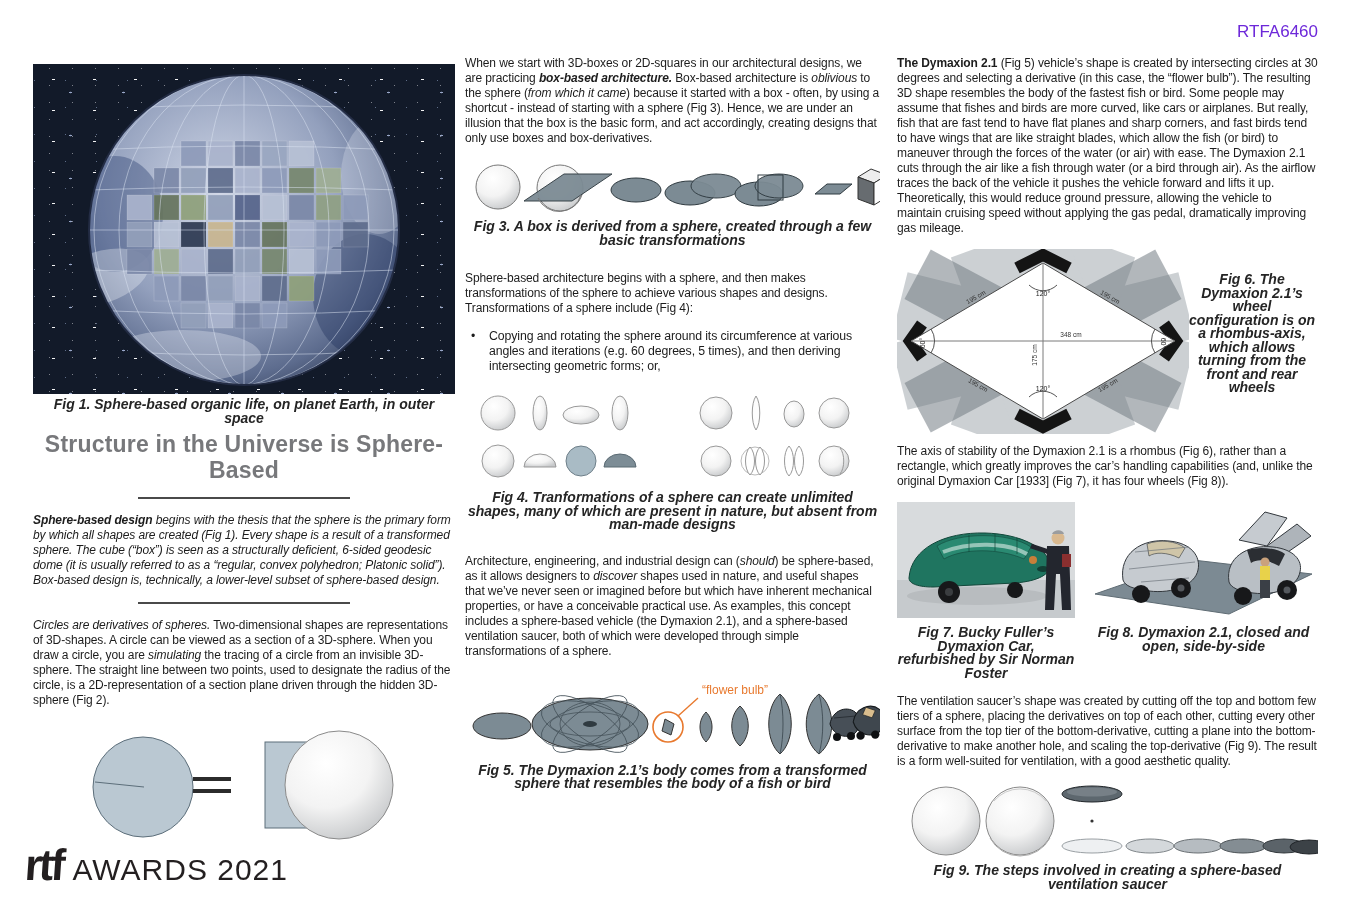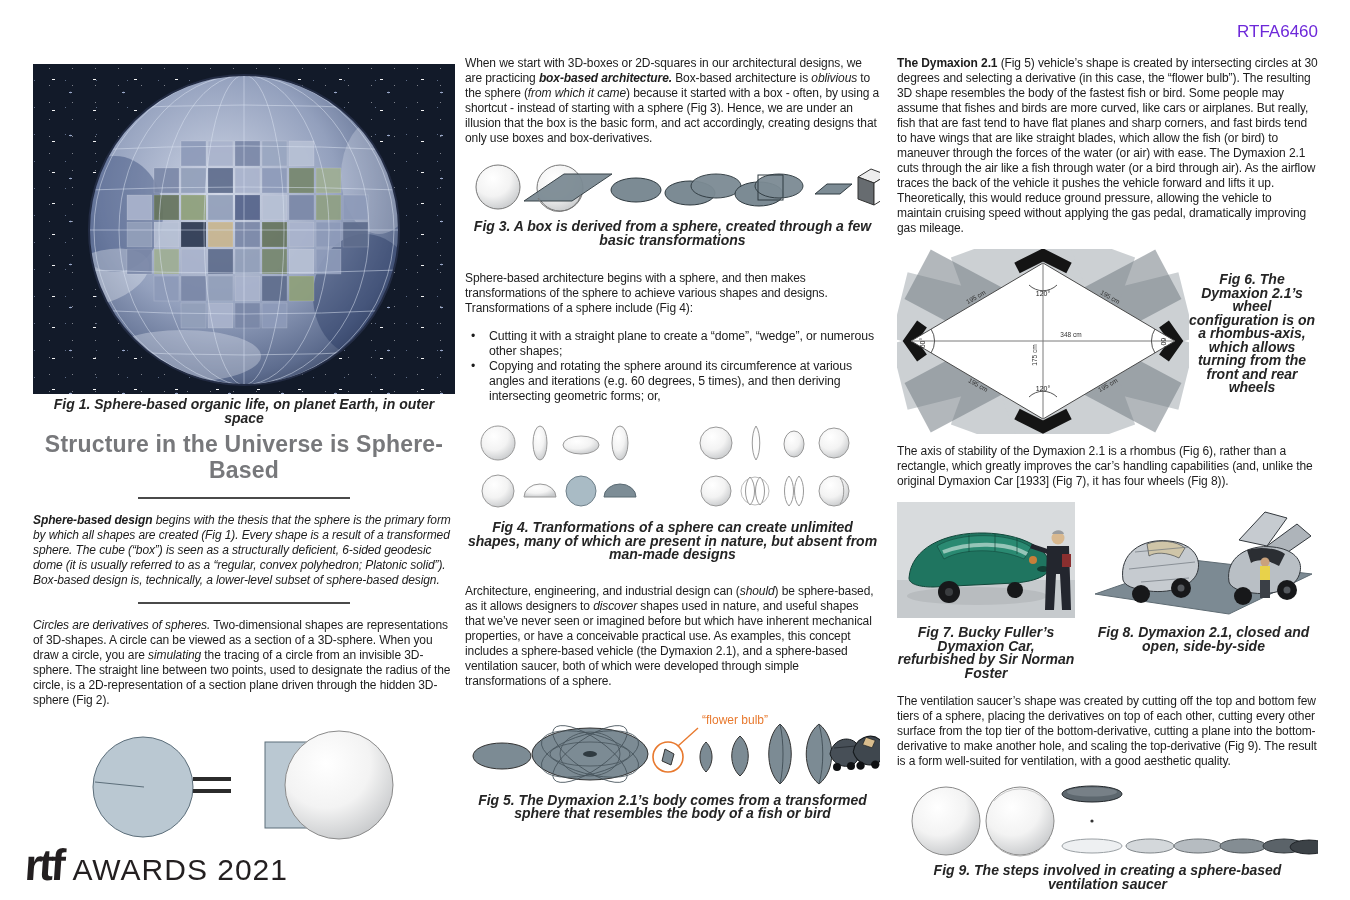--- a/index.html
+++ b/index.html
@@ -199,21 +199,20 @@
         <polygon points="390,17 403,9 419,15 406,23" fill="#ededed" stroke="#333"></polygon>
         <polygon points="390,17 406,23 406,45 390,39" fill="#676c70" stroke="#333"></polygon>
         <polygon points="406,23 419,15 419,37 406,45" fill="#fdfdfd" stroke="#333"></polygon>
       </svg>
     </div>
     <figcaption class="cap">Fig 3. A box is derived from a sphere, created through a few basic transformations</figcaption>
   </figure>
 
   <p style="margin-top:24px;">Sphere-based architecture begins with a sphere, and then makes transformations of the sphere to achieve various shapes and designs. Transformations of a sphere include (Fig 4):</p>
   <ul class="bullets">
-    <li>Cutting it with a straight plane to create a “dome”, “wedge”, or numerous other shapes;</li>
     <li>Copying and rotating the sphere around its circumference at various angles and iterations (e.g. 60 degrees, 5 times), and then deriving intersecting geometric forms; or,</li>
   </ul>
 
   <figure style="margin-top:10px;">
     <div class="figrow">
       <svg width="412" height="100" viewBox="0 0 412 100">
         <circle cx="30" cy="26" r="17" fill="url(#gw)" stroke="#999"></circle>
         <ellipse cx="72" cy="26" rx="7" ry="17" fill="url(#gw)" stroke="#999"></ellipse>
         <ellipse cx="113" cy="28" rx="18" ry="9" fill="url(#gw)" stroke="#999"></ellipse>
         <ellipse cx="152" cy="26" rx="8" ry="17" fill="url(#gw)" stroke="#999"></ellipse>

